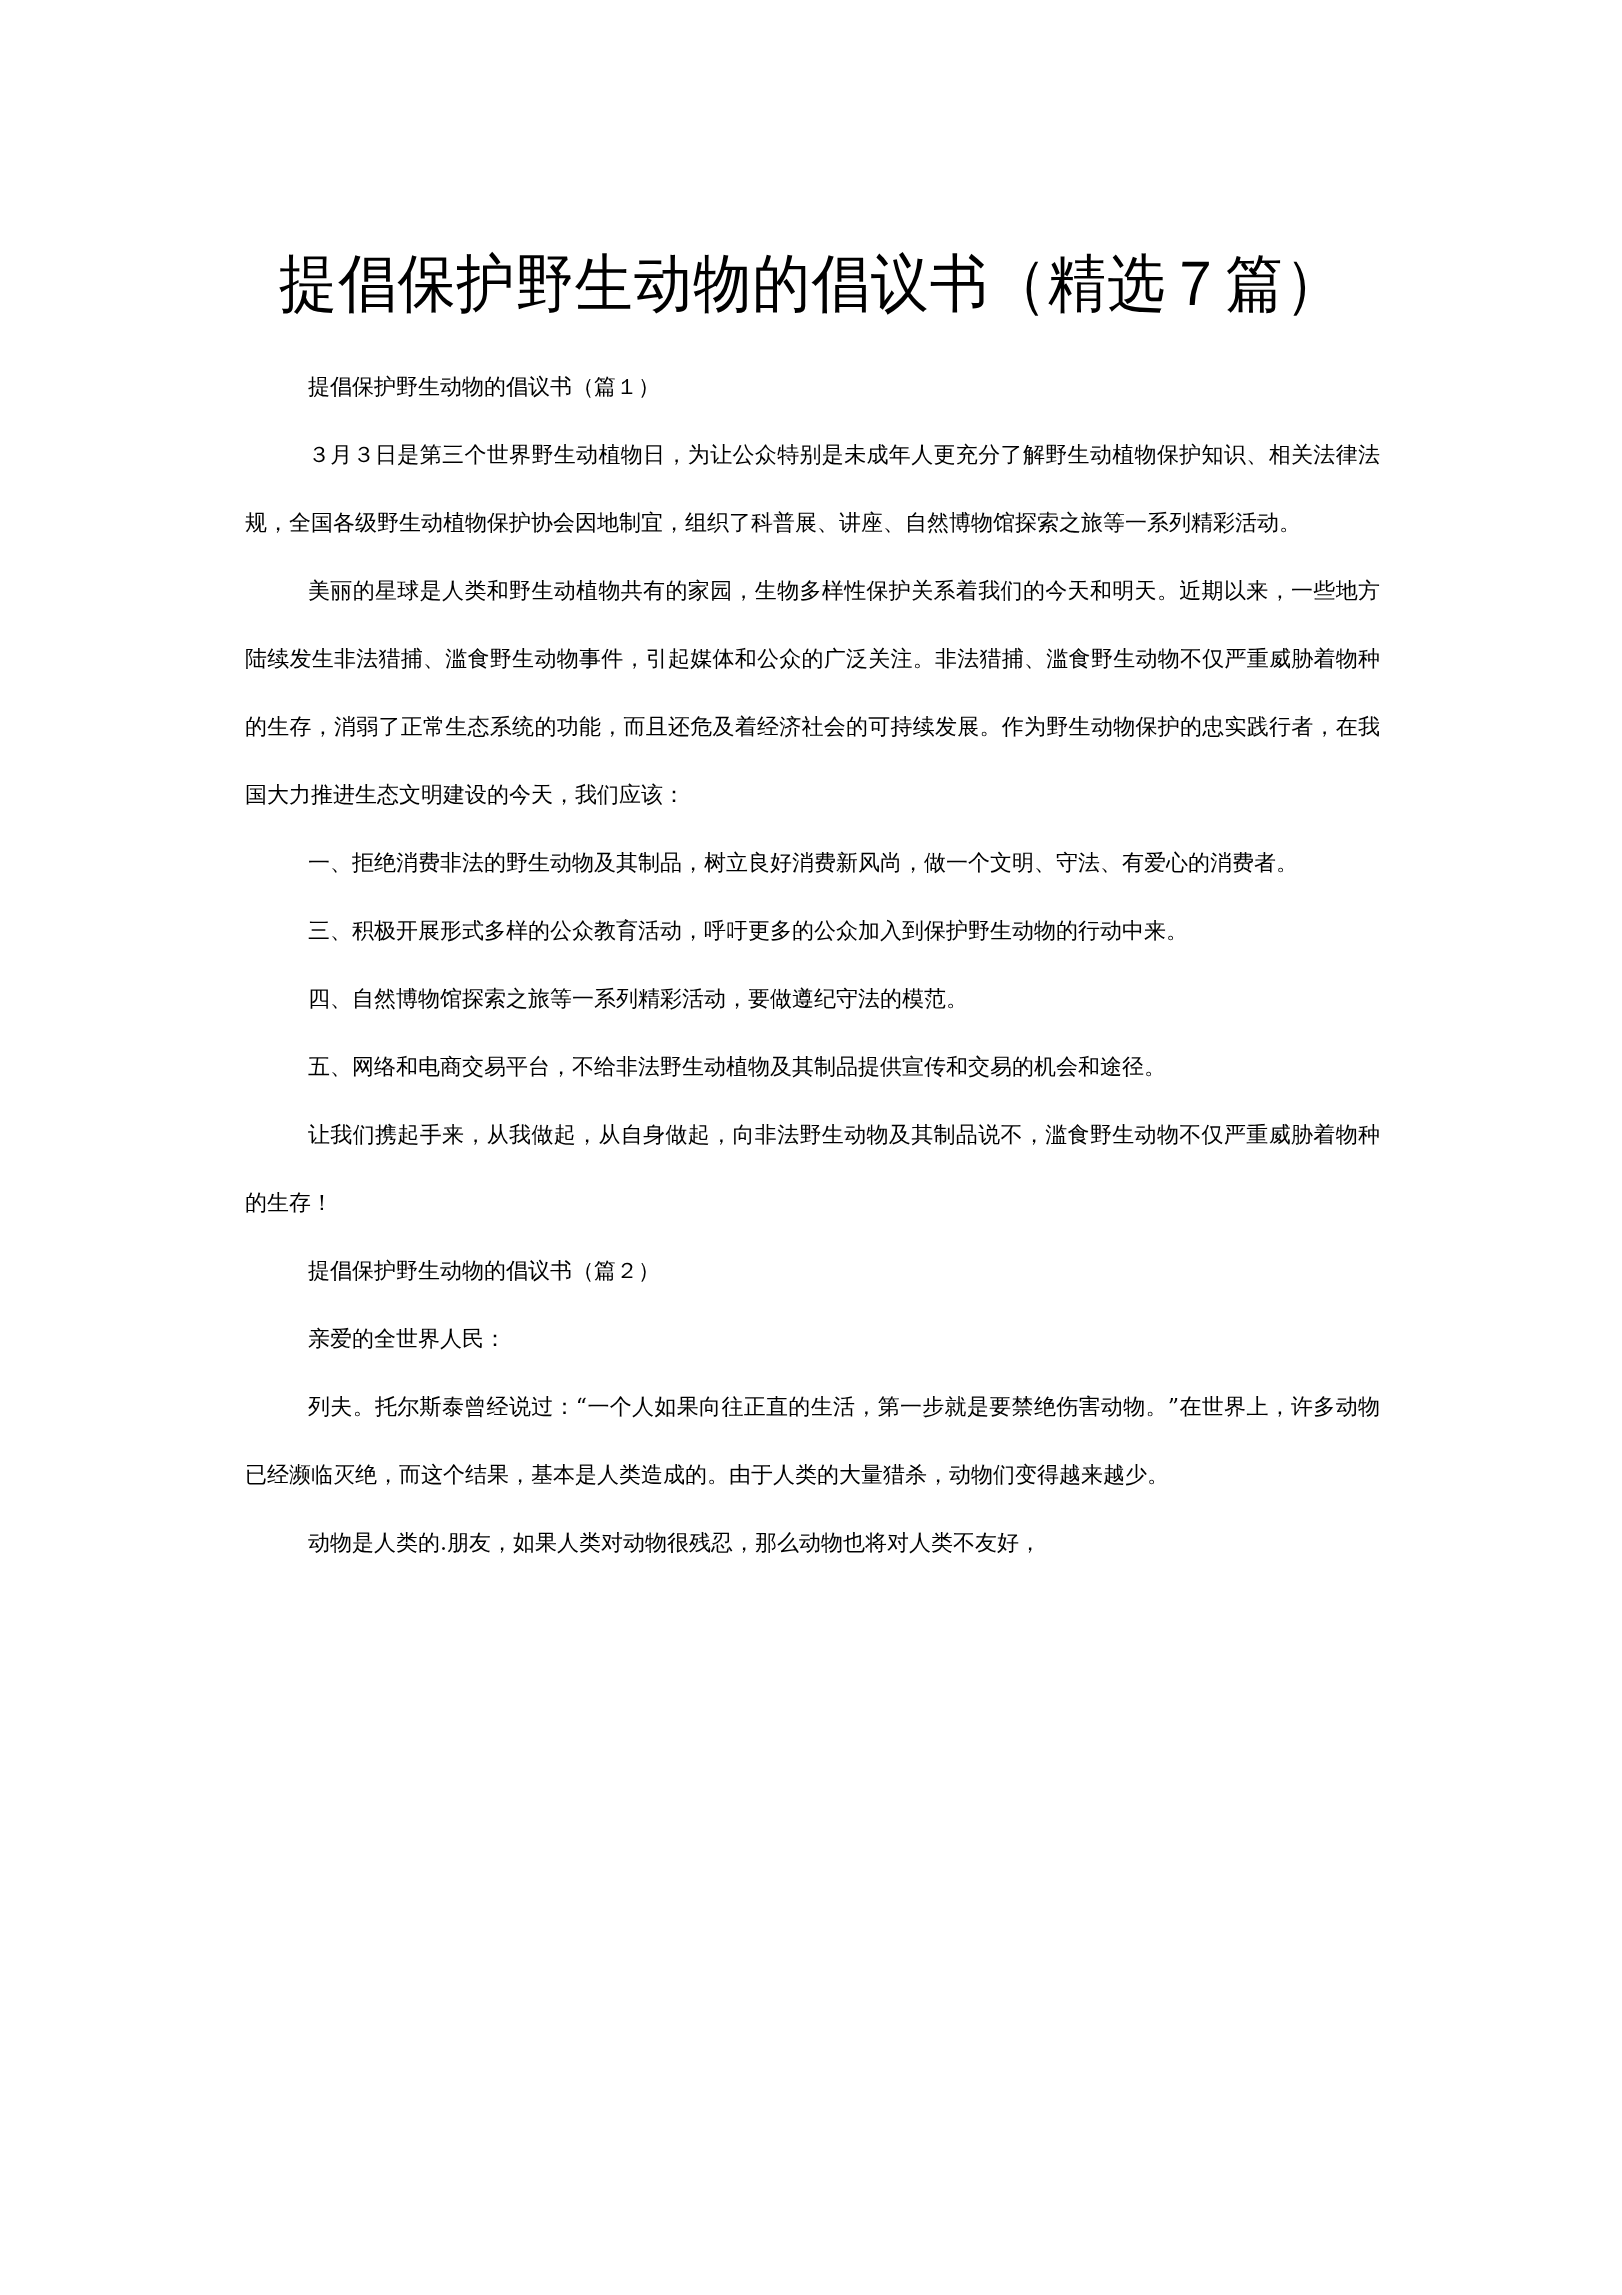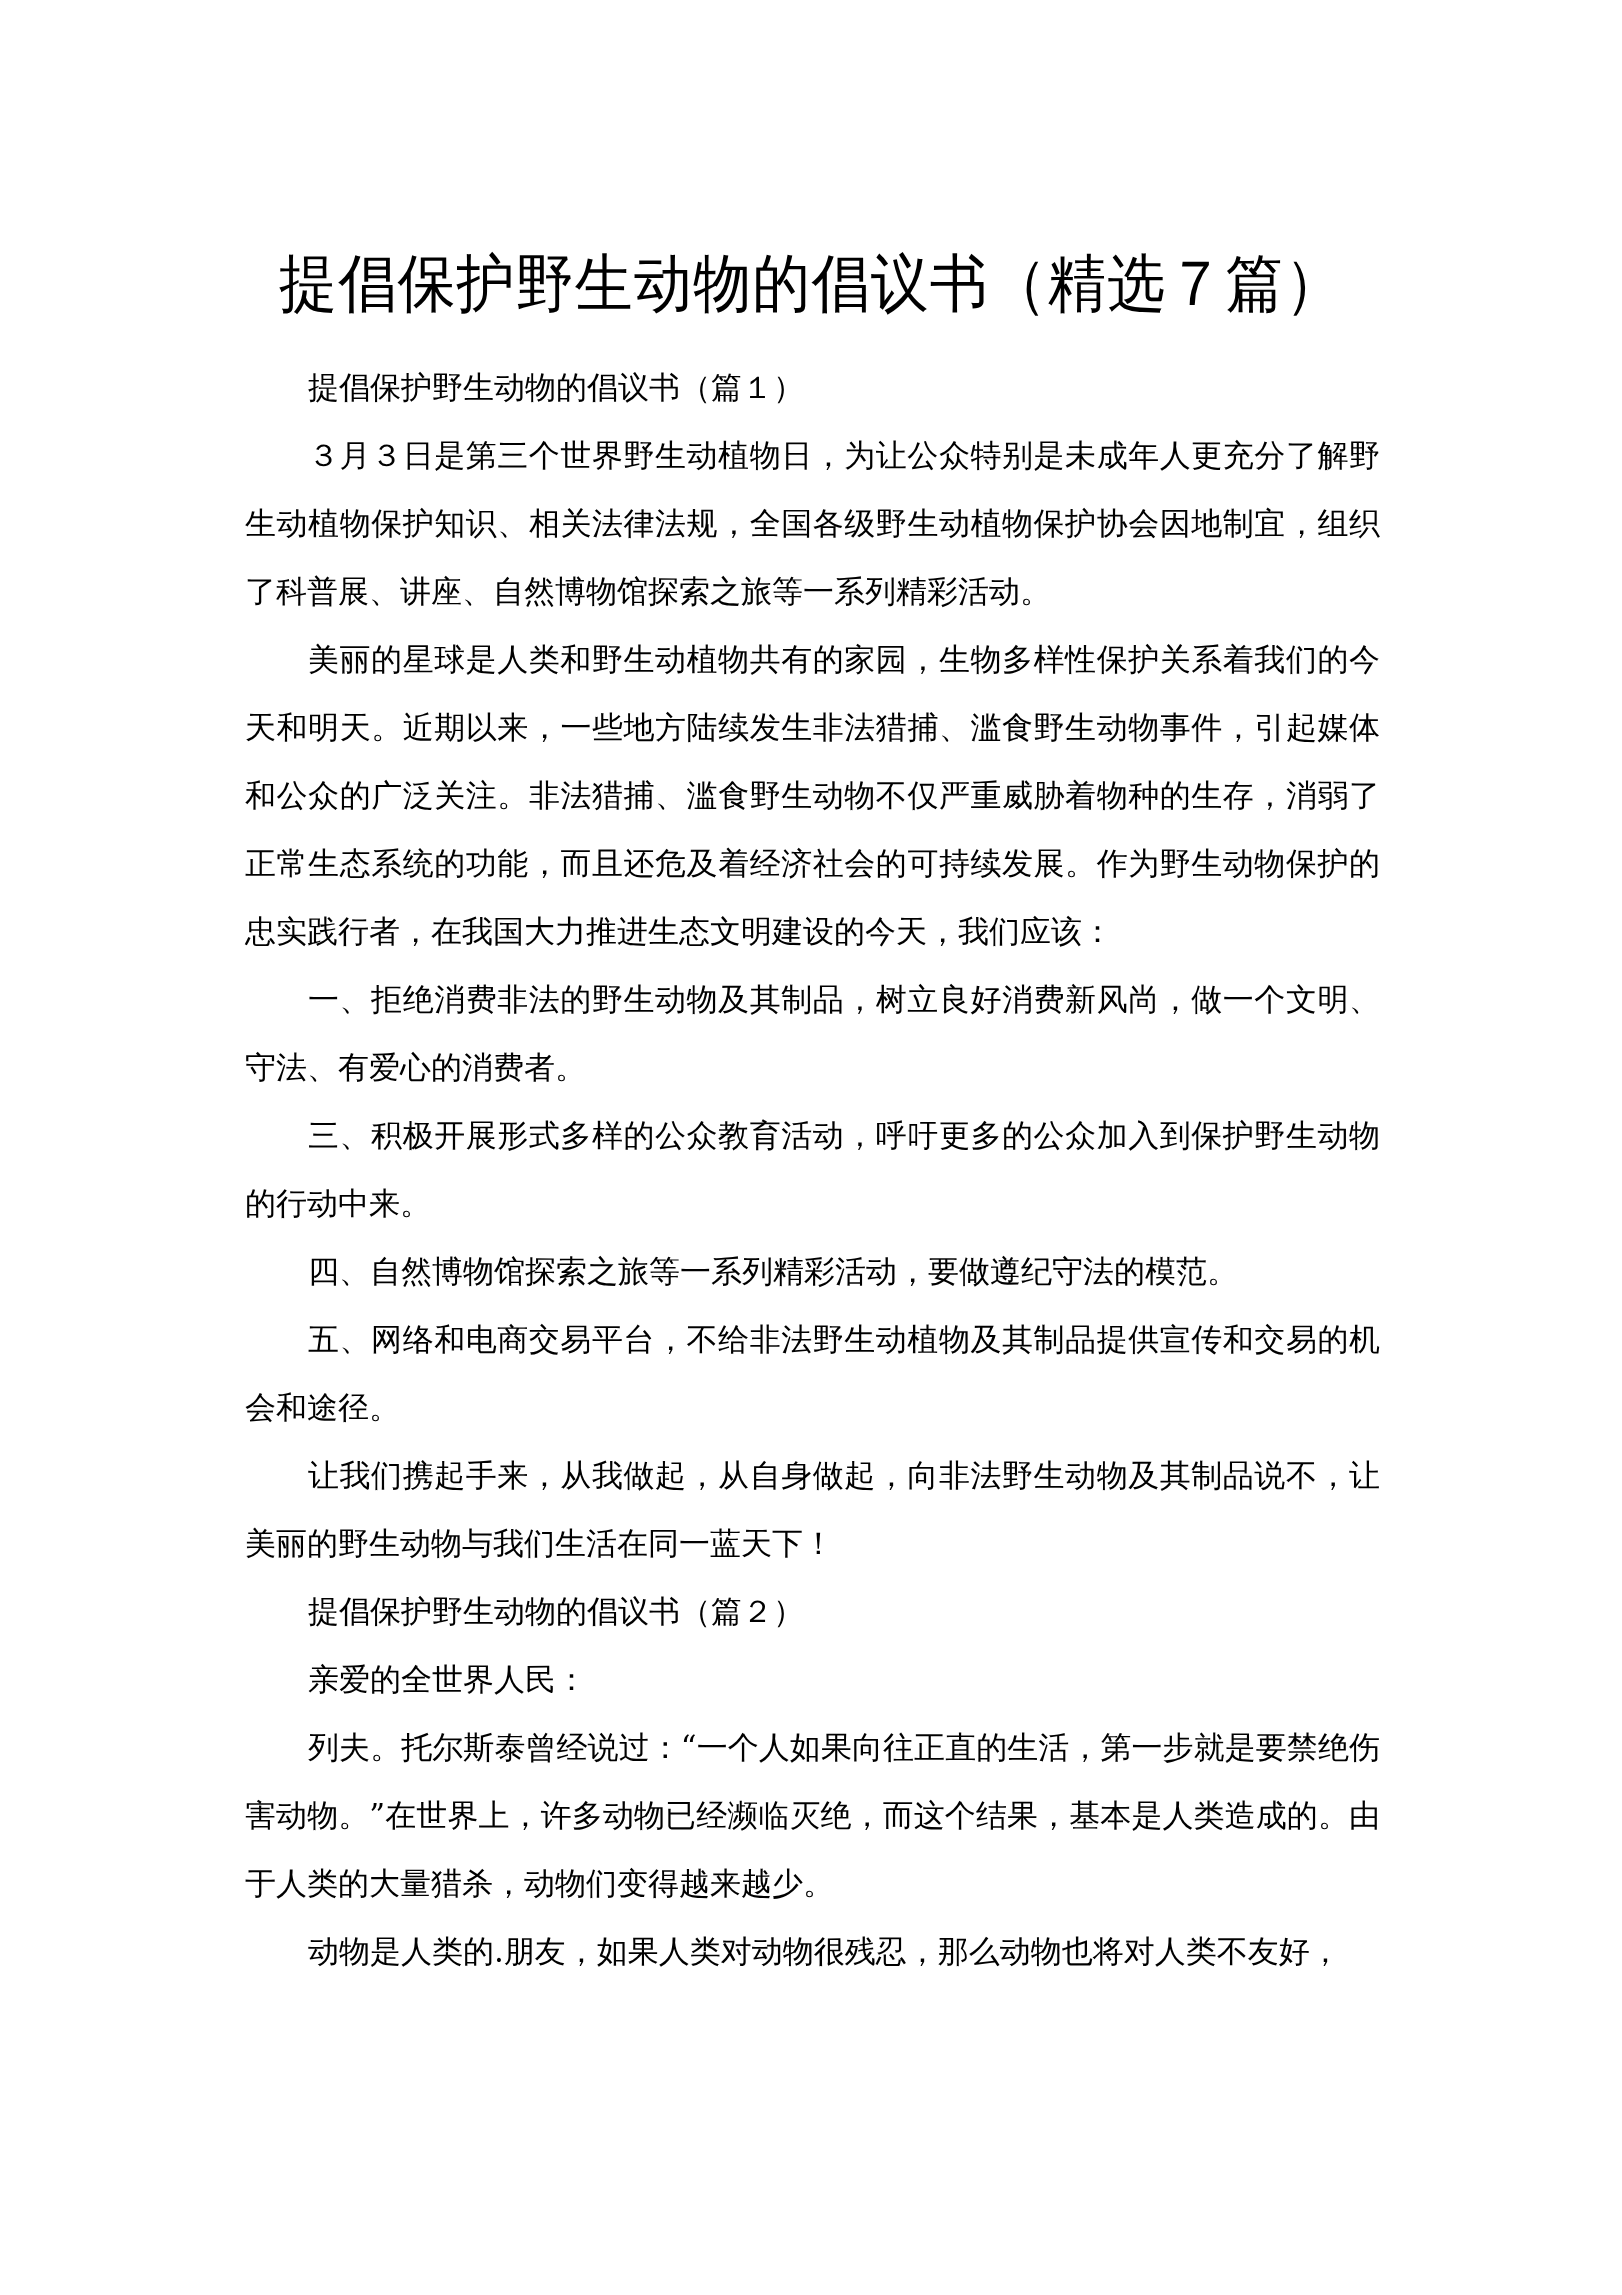--- a/index.html
+++ b/index.html
@@ -35,21 +35,21 @@
       font-family: "DejaVu Sans", "Liberation Sans", sans-serif;
       font-weight: normal;
       transform: scaleX(0.92);
       transform-origin: center;
     }
     .body {
       position: absolute;
       left: 245px;
       top: 353px;
       width: 1135px;
-      font-size: 31px;
+      font-size: 22px;
       line-height: 68px;
       text-align: justify;
       text-justify: inter-character;
     }
     .para {
       margin: 0;
       padding: 0;
       text-indent: 63px;
       word-break: break-all;
     }
@@ -67,21 +67,21 @@
 
   <div class="body">
 
     <p class="section-heading">提倡保护野生动物的倡议书（篇１）</p>
     <p class="para">３月３日是第三个世界野生动植物日，为让公众特别是未成年人更充分了解野生动植物保护知识、相关法律法规，全国各级野生动植物保护协会因地制宜，组织了科普展、讲座、自然博物馆探索之旅等一系列精彩活动。</p>
     <p class="para">美丽的星球是人类和野生动植物共有的家园，生物多样性保护关系着我们的今天和明天。近期以来，一些地方陆续发生非法猎捕、滥食野生动物事件，引起媒体和公众的广泛关注。非法猎捕、滥食野生动物不仅严重威胁着物种的生存，消弱了正常生态系统的功能，而且还危及着经济社会的可持续发展。作为野生动物保护的忠实践行者，在我国大力推进生态文明建设的今天，我们应该：</p>
     <p class="para">一、拒绝消费非法的野生动物及其制品，树立良好消费新风尚，做一个文明、守法、有爱心的消费者。</p>
     <p class="para">三、积极开展形式多样的公众教育活动，呼吁更多的公众加入到保护野生动物的行动中来。</p>
     <p class="para">四、自然博物馆探索之旅等一系列精彩活动，要做遵纪守法的模范。</p>
     <p class="para">五、网络和电商交易平台，不给非法野生动植物及其制品提供宣传和交易的机会和途径。</p>
-    <p class="para">让我们携起手来，从我做起，从自身做起，向非法野生动物及其制品说不，让美丽的野生动物与我们生活在同一蓝天下！</p>
+    <p class="para">让我们携起手来，从我做起，从自身做起，向非法野生动物及其制品说不，滥食野生动物不仅严重威胁着物种的生存！</p>
 
     <p class="section-heading">提倡保护野生动物的倡议书（篇２）</p>
     <p class="para">亲爱的全世界人民：</p>
     <p class="para">列夫。托尔斯泰曾经说过：“一个人如果向往正直的生活，第一步就是要禁绝伤害动物。”在世界上，许多动物已经濒临灭绝，而这个结果，基本是人类造成的。由于人类的大量猎杀，动物们变得越来越少。</p>
     <p class="para">动物是人类的.朋友，如果人类对动物很残忍，那么动物也将对人类不友好，</p>
   </div>
 </div>
 
 
 </body></html>

